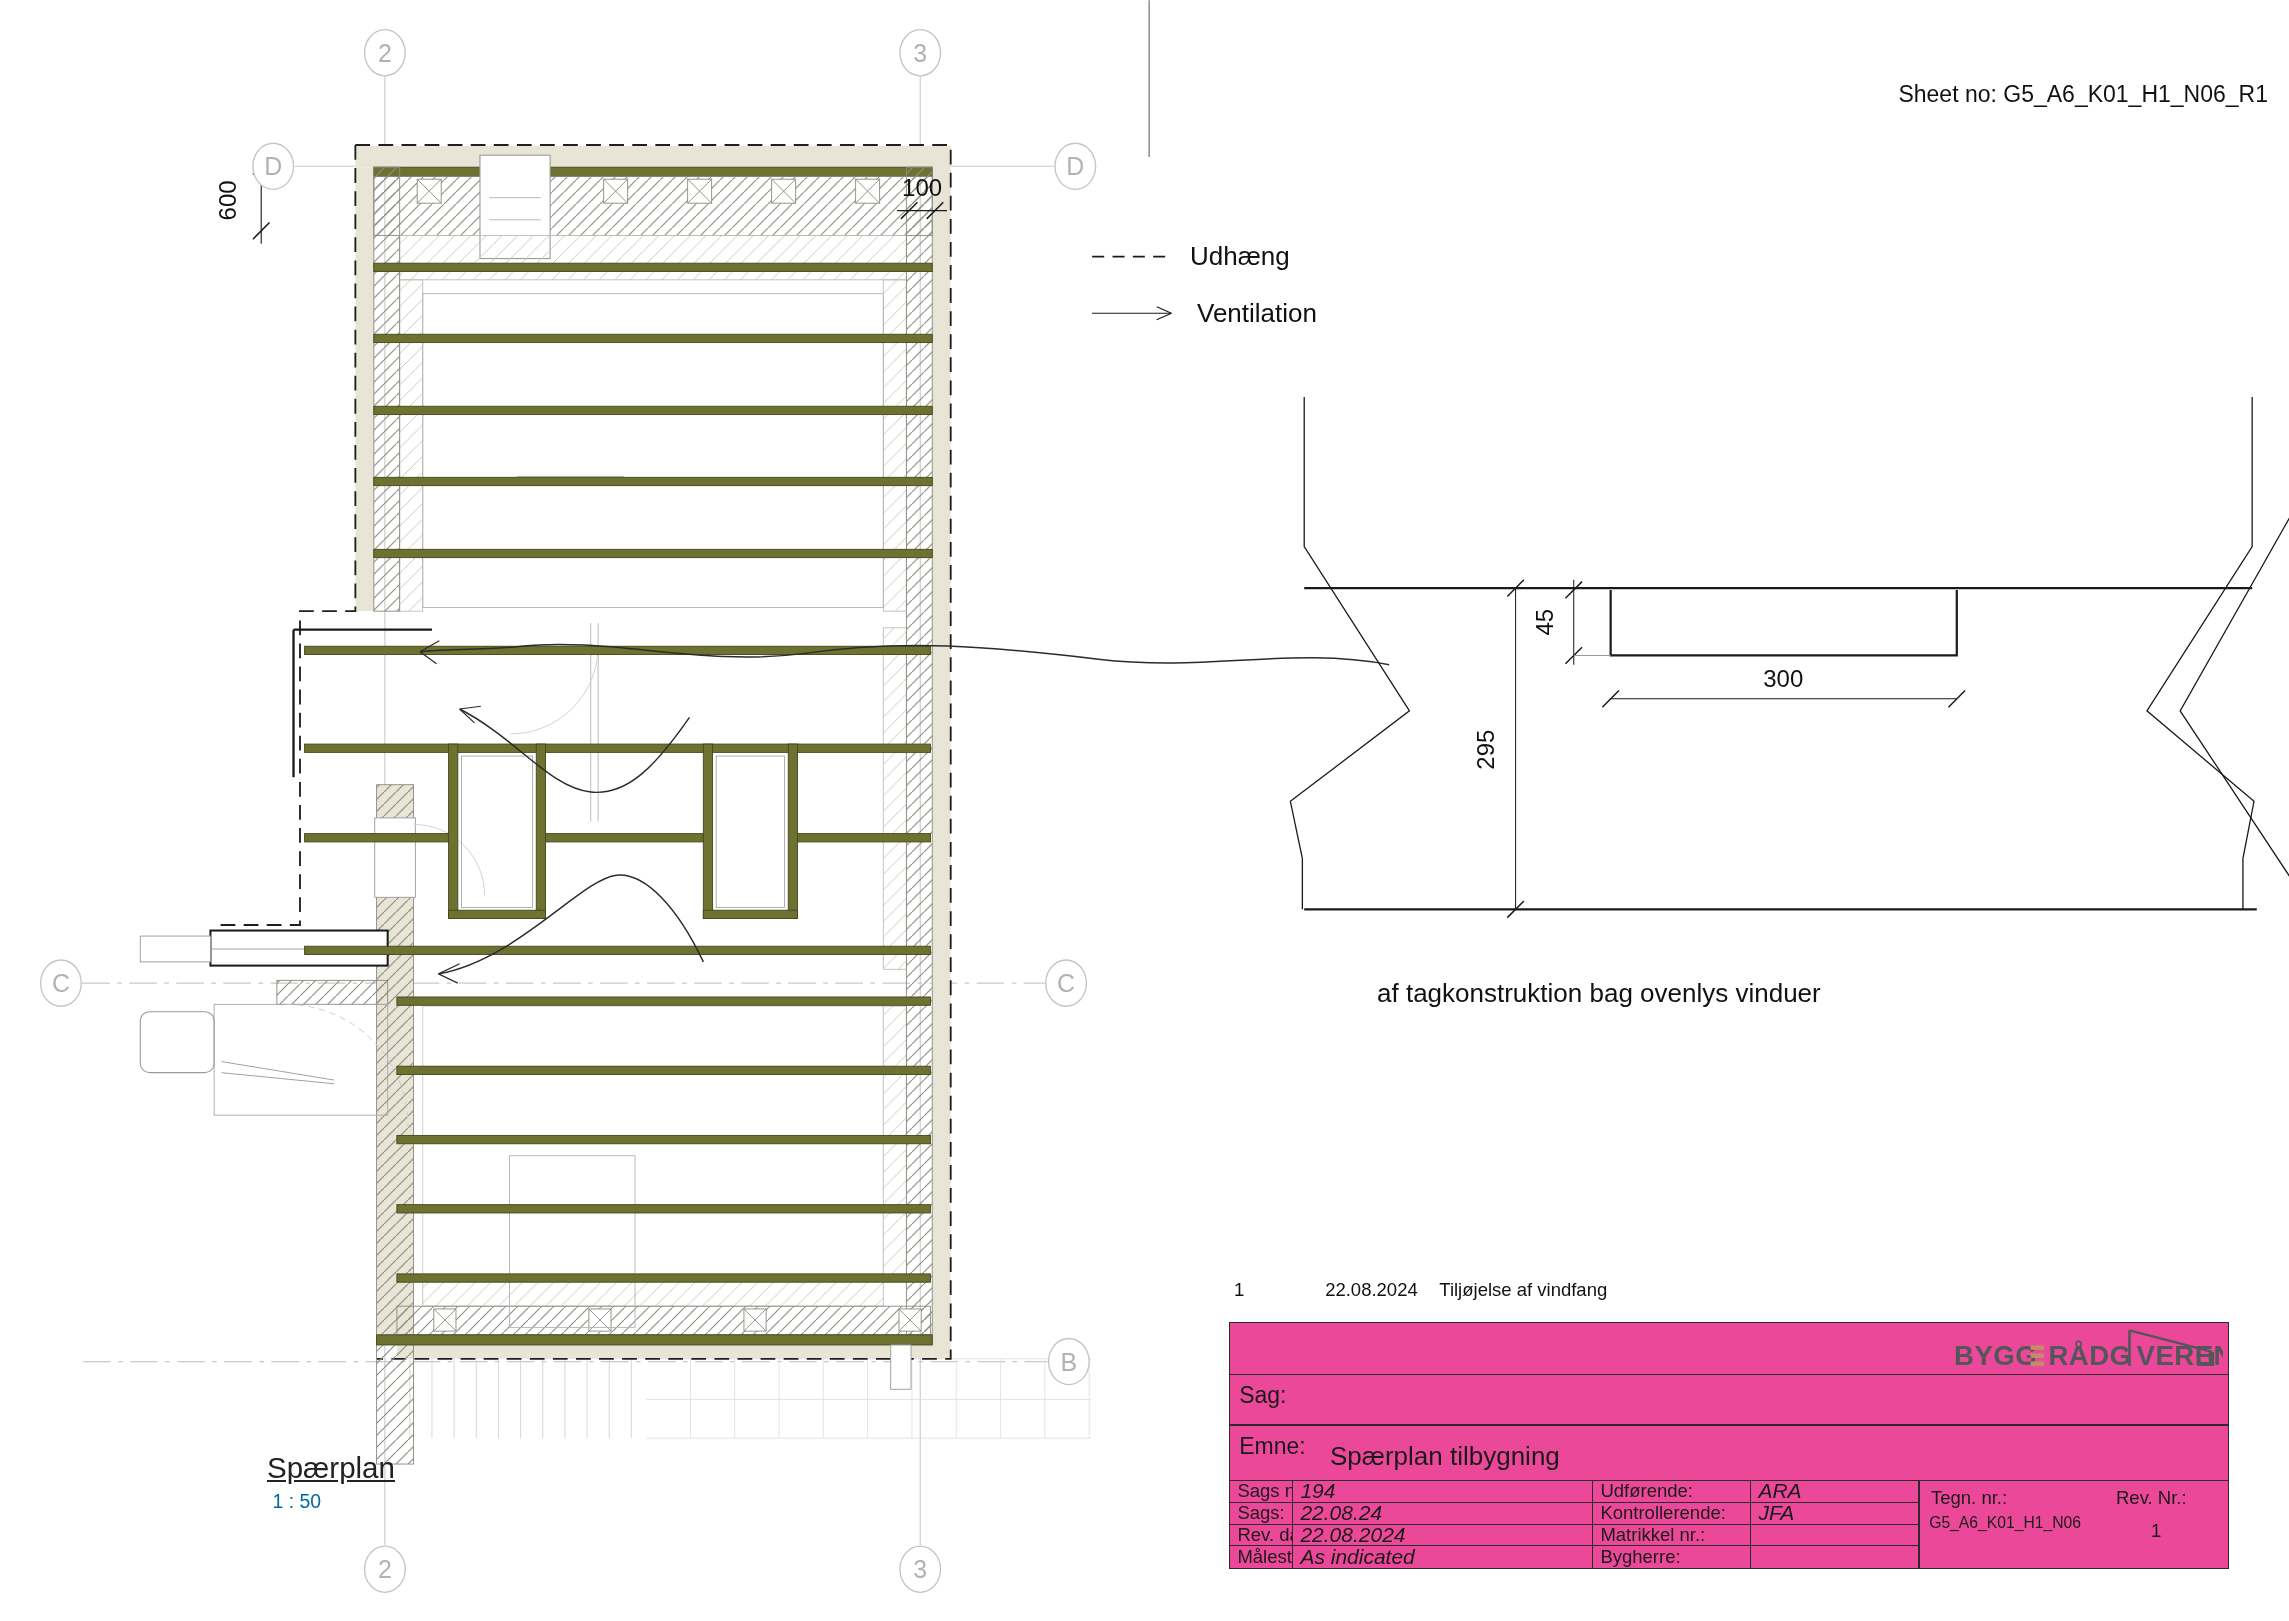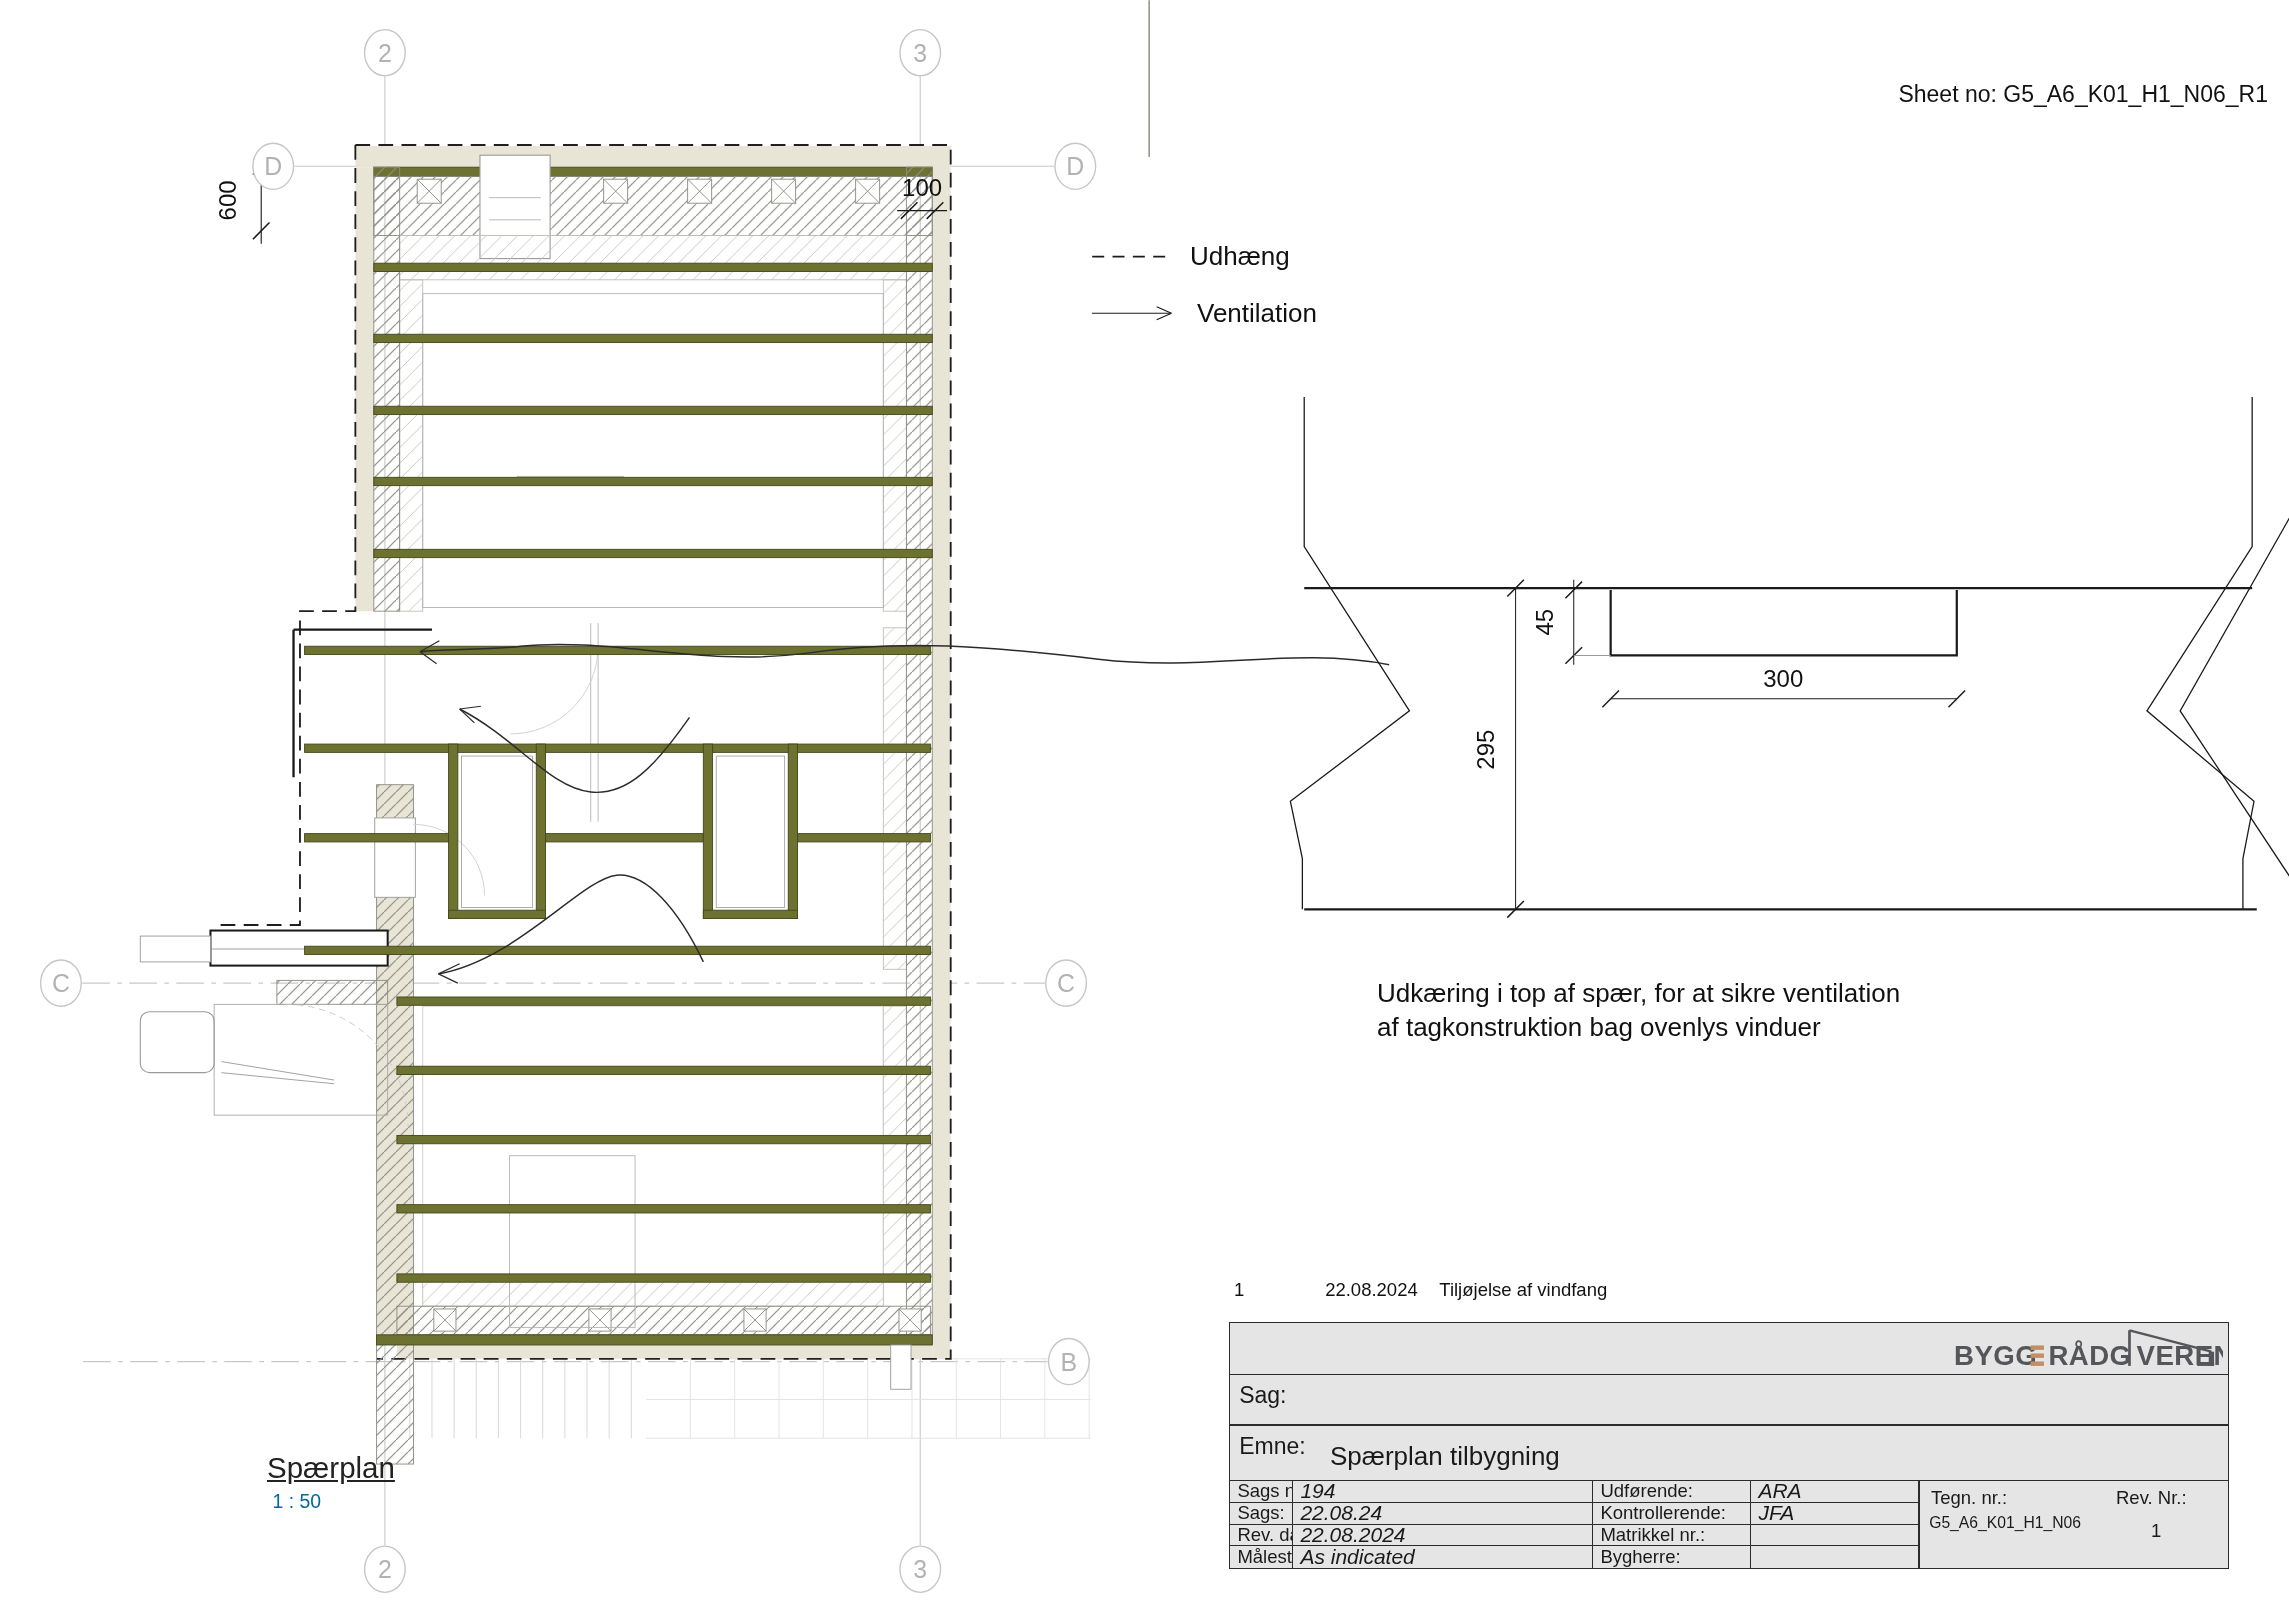--- a/index.html
+++ b/index.html
@@ -18,21 +18,21 @@
   .plan-title .s{font-size:19.4px;color:#0369a1;margin-top:4.6px;margin-left:5.5px;}
 
   
   .rev-row{left:1234px;top:1279px;font-size:18.5px;color:#111;}
   .rev-row span{display:inline-block;}
   .rev-no{width:86px;}
   .rev-date{width:109px;}
 
   
   .tblock{left:1229px;top:1322px;width:1000px;height:247px;border:1.6px solid #2b2b2b;
-          box-sizing:border-box;background:#e5e5e5;}
+          box-sizing:border-box;background:#ec4899;}
   .tb-logo-row{position:relative;height:51px;border-bottom:1.6px solid #2b2b2b;}
   .tb-sag-row{position:relative;height:49px;border-bottom:2.8px solid #2b2b2b;}
   .tb-sag-row .lbl{position:absolute;left:9.2px;top:7.4px;font-size:23px;}
   .tb-emne-row{position:relative;height:54px;border-bottom:1.6px solid #2b2b2b;}
   .tb-emne-row .lbl{position:absolute;left:9.2px;top:7.4px;font-size:23px;}
   .tb-emne-row .val{position:absolute;left:100px;top:14.8px;font-size:26px;}
   .tb-table{display:flex;height:87px;}
   .tb-grid{display:grid;width:689px;
            grid-template-columns:63px 300px 158px 168px;
            grid-template-rows:repeat(4,1fr);}
@@ -353,21 +353,20 @@
     <div class="legend-row">
       <svg width="85" height="18.5" viewBox="0 0 92 20">
         <line x1="0" y1="10" x2="86" y2="10" stroke="#1a1a1a" stroke-width="1.3"></line>
         <path d="M86,10 L70,3 M86,10 L70,17" stroke="#1a1a1a" stroke-width="1.3" fill="none"></path>
       </svg>
       <span class="lbl">Ventilation</span>
     </div>
   </div>
 
   <div class="abs note">
-    <div>Udkæring i top af spær, for at sikre ventilation</div>
     <div>af tagkonstruktion bag ovenlys vinduer</div>
   </div>
 
   <div class="abs plan-title">
     <div class="t">Spærplan</div>
     <div class="s">1 : 50</div>
   </div>
 
   <div class="abs rev-row">
     <span class="rev-no">1</span>

